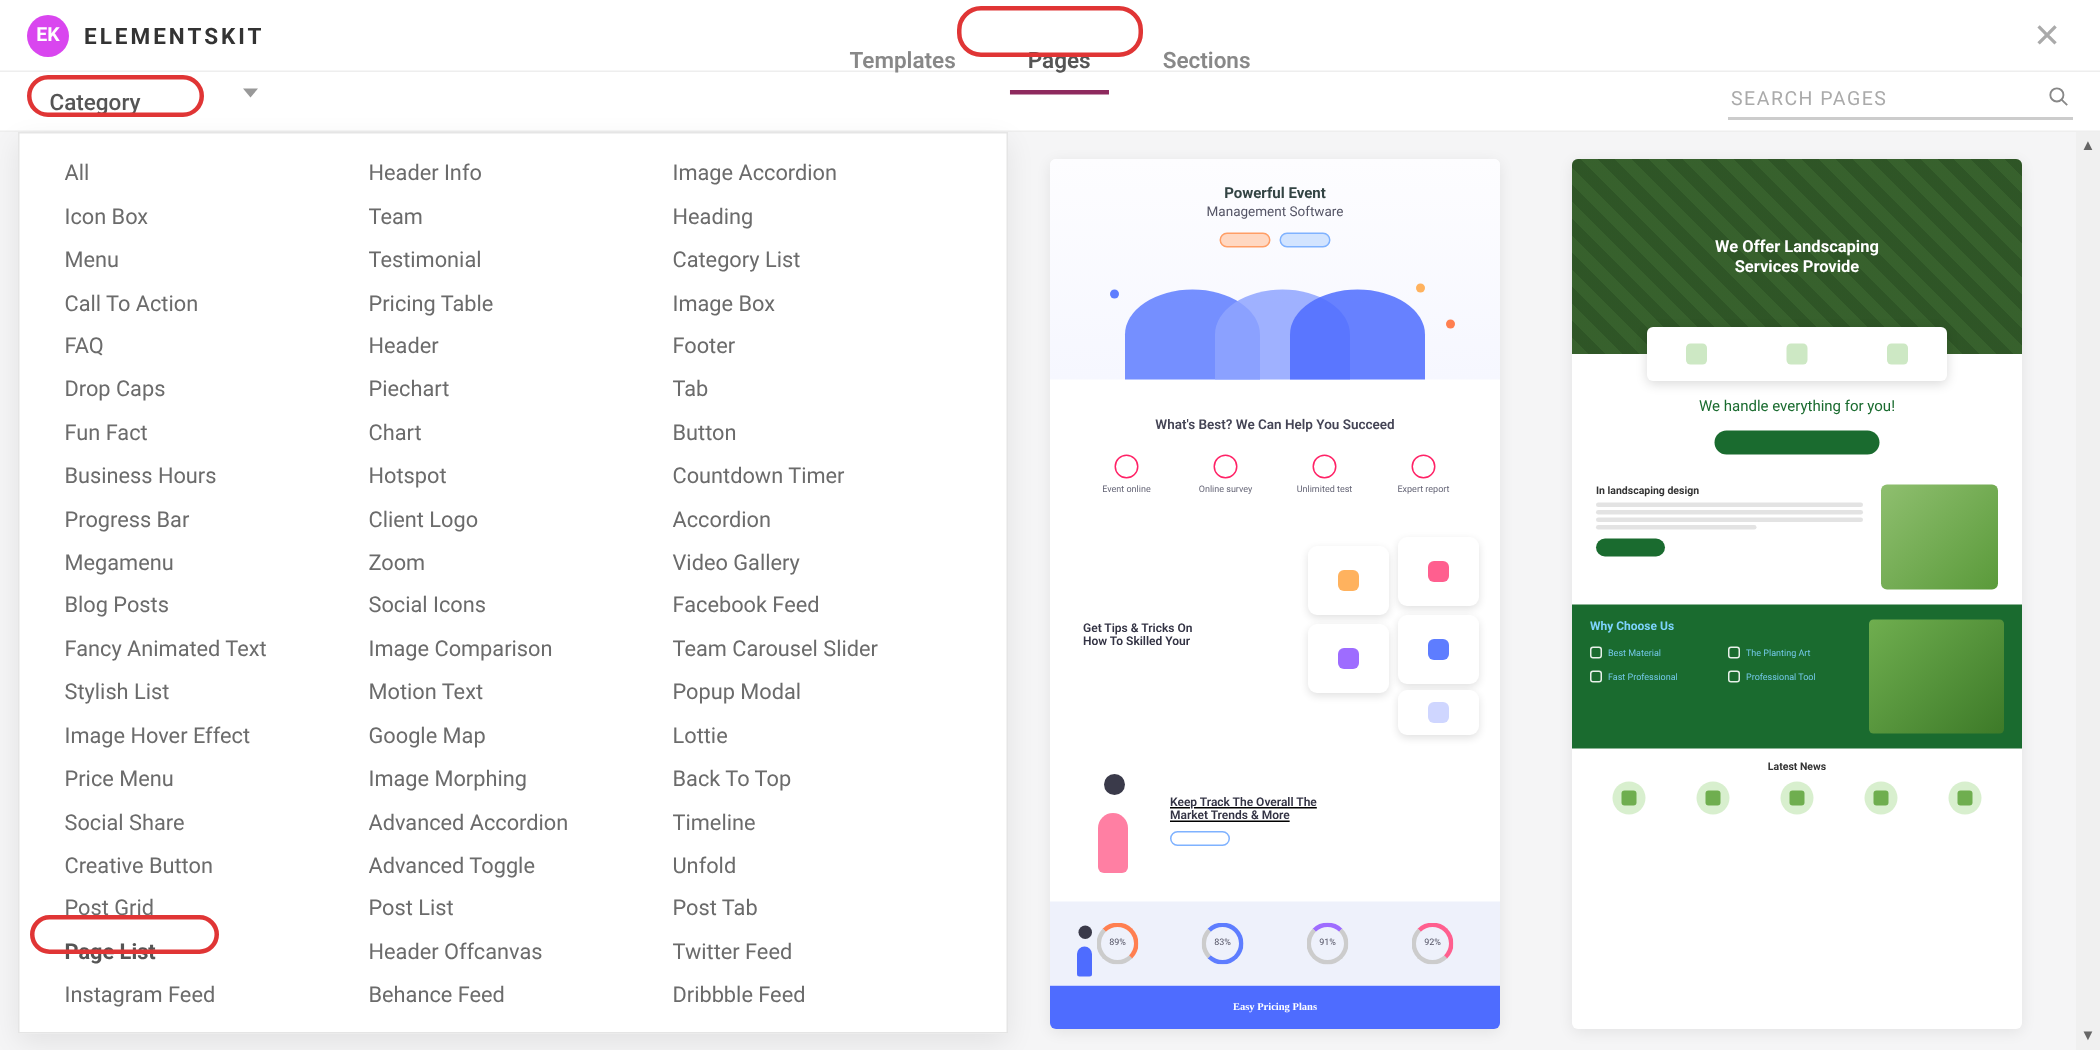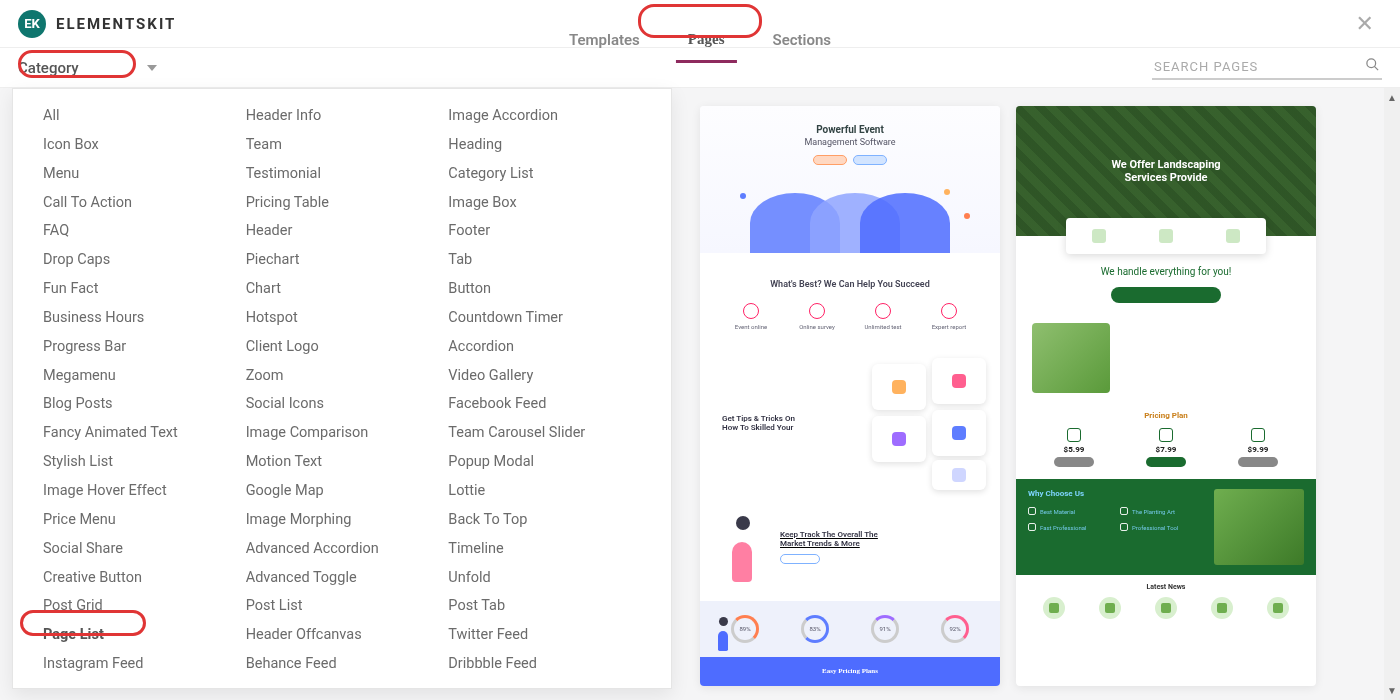--- a/index.html
+++ b/index.html
@@ -1,31 +1,31 @@
 <!DOCTYPE html>
 <html><head>
 <meta charset="utf-8">
 <style>
   * { box-sizing: border-box; margin: 0; padding: 0; font-family: -apple-system, BlinkMacSystemFont, "Segoe UI", Roboto, Arial, sans-serif; }
   body { background: #f5f5f6; width: 1400px; height: 700px; overflow: hidden; position: relative; }
 
   
   .header { height: 48px; background: #fff; display: flex; align-items: center; padding: 0 18px; border-bottom: 1px solid #eee; position: relative; }
   .logo-wrap { display: flex; align-items: center; gap: 10px; }
-  .logo-badge { width: 28px; height: 28px; border-radius: 50%; background: #0f766e; color: #fff; display: flex; align-items: center; justify-content: center; font-weight: 700; font-size: 13px; }
+  .logo-badge { width: 28px; height: 28px; border-radius: 50%; background: #d946ef; color: #fff; display: flex; align-items: center; justify-content: center; font-weight: 700; font-size: 13px; }
   .logo-text { font-weight: 700; letter-spacing: 2px; font-size: 15px; color: #333; }
   .header-nav { position: absolute; left: 50%; transform: translateX(-50%); display: flex; gap: 48px; height: 100%; align-items: center; margin-top: 32px; }
   .nav-item { color: #888; font-weight: 600; font-size: 15px; cursor: pointer; height: 100%; display: flex; align-items: center; position: relative; }
-  .nav-item.active { color: #555; font-family: Liberation Serif, serif; }
+  .nav-item.active { color: #555; }
   .nav-item.active::after { content: ""; position: absolute; left: -12px; right: -12px; bottom: 0; height: 3px; background: #8e2a5e; }
   .close-x { margin-left: auto; font-size: 22px; color: #aaa; cursor: pointer; padding: 4px 8px; }
 
   
   .toolbar { height: 40px; background: #fff; border-bottom: 1px solid #eee; display: flex; align-items: center; padding: 0 18px; }
-  .category-select { display: flex; align-items: center; gap: 68px; cursor: pointer; }
+  .category-select { display: flex; align-items: flex-start; gap: 68px; cursor: pointer; margin-left: 15px; }
   .category-label { color: #555; font-size: 15px; font-weight: 500; }
   .caret { width: 0; height: 0; border-left: 5px solid transparent; border-right: 5px solid transparent; border-top: 6px solid #999; }
   .search-wrap { margin-left: auto; display: flex; align-items: center; border-bottom: 2px solid #ccc; width: 230px; padding: 2px 2px; }
   .search-input { border: none; outline: none; background: transparent; font-size: 13px; letter-spacing: 1px; color: #7f1d1d; flex: 1; }
   .search-input::placeholder { color: #aaa; }
   .search-icon { color: #888; }
 
   
   .main { position: relative; height: calc(700px - 48px - 40px); }
   .scroll-track { position: absolute; right: 0; top: 0; bottom: 0; width: 16px; background: #f0f0f0; display: flex; flex-direction: column; align-items: center; }
@@ -38,21 +38,21 @@
   .dd-item { color: #6b6b6b; font-size: 14.5px; cursor: pointer; line-height: 1.3; white-space: nowrap; }
   .dd-item.strong { font-weight: 700; color: #555; }
 
   
   .ring { position: absolute; border: 3px solid #e03535; border-radius: 16px; pointer-events: none; z-index: 200; }
   .ring-pages { top: 4px; left: 638px; width: 124px; height: 34px; }
   .ring-category { top: 50px; left: 18px; width: 118px; height: 28px; }
   .ring-postgrid { top: 610px; left: 20px; width: 126px; height: 26px; }
 
   
-  .cards { position: absolute; left: 700px; top: 18px; display: flex; gap: 16px; align-items: flex-end; }
+  .cards { position: absolute; left: 700px; top: 18px; display: flex; gap: 48px; align-items: flex-end; }
   .card { width: 300px; height: 580px; background: #fff; border-radius: 4px; box-shadow: 0 2px 10px rgba(0,0,0,0.08); overflow: hidden; display: flex; flex-direction: column; }
 
   
   .cA-hero { height: 150px; background: linear-gradient(180deg,#fdfdff,#f6f7ff); position: relative; display:flex; flex-direction:column; align-items:center; padding-top:18px;}
   .cA-title { font-size: 10px; font-weight:700; color:#344; text-align:center; }
   .cA-sub { font-size: 9px; color:#556; margin-top:2px;}
   .cA-btns { margin-top:8px; display:flex; gap:6px;}
   .cA-btn { width:34px; height:10px; border-radius:5px; }
   .cA-btn.o { background:#ffd8c2; border:1px solid #ff9e66;}
   .cA-btn.b { background:#d2e4ff; border:1px solid #7fb2ff;}
@@ -314,41 +314,29 @@
           <div class="cB-ibic"></div>
           <div class="cB-ibic"></div>
           <div class="cB-ibic"></div>
         </div>
       </div>
       <div class="cB-sec2">
         <div class="cB-h2">We handle everything for you!</div>
         <div class="cB-pill"></div>
       </div>
       <div class="cB-sec3">
+        <div class="cB-txtcol">
+          <div class="tt">In landscaping design</div>
+          <div class="cB-line"></div>
+            <div class="cB-line"></div>
+            <div class="cB-line"></div>
+            <div class="cB-line" style="width:60%"></div>
+          <div class="cB-gbtn"></div>
+        </div>
         <div class="cB-img"></div>
-      </div>
-      <div class="cB-pricing">
-        <div class="cB-pt">Pricing Plan</div>
-        <div class="cB-plans">
-          <div class="plan">
-              <div class="plan-ic"></div>
-              <div class="plan-pr">$5.99</div>
-              <div class="plan-btn"></div>
-            </div>
-          <div class="plan mid">
-              <div class="plan-ic"></div>
-              <div class="plan-pr">$7.99</div>
-              <div class="plan-btn"></div>
-            </div>
-          <div class="plan">
-              <div class="plan-ic"></div>
-              <div class="plan-pr">$9.99</div>
-              <div class="plan-btn"></div>
-            </div>
-        </div>
       </div>
       <div class="cB-why">
         <div class="why-l">
           <div class="why-t">Why Choose Us</div>
           <div style="display:grid;grid-template-columns:1fr 1fr;gap:2px 8px;">
             <div class="why-it">
                 <div class="why-ic"></div>
                 <span>Best Material</span>
               </div>
             <div class="why-it">

